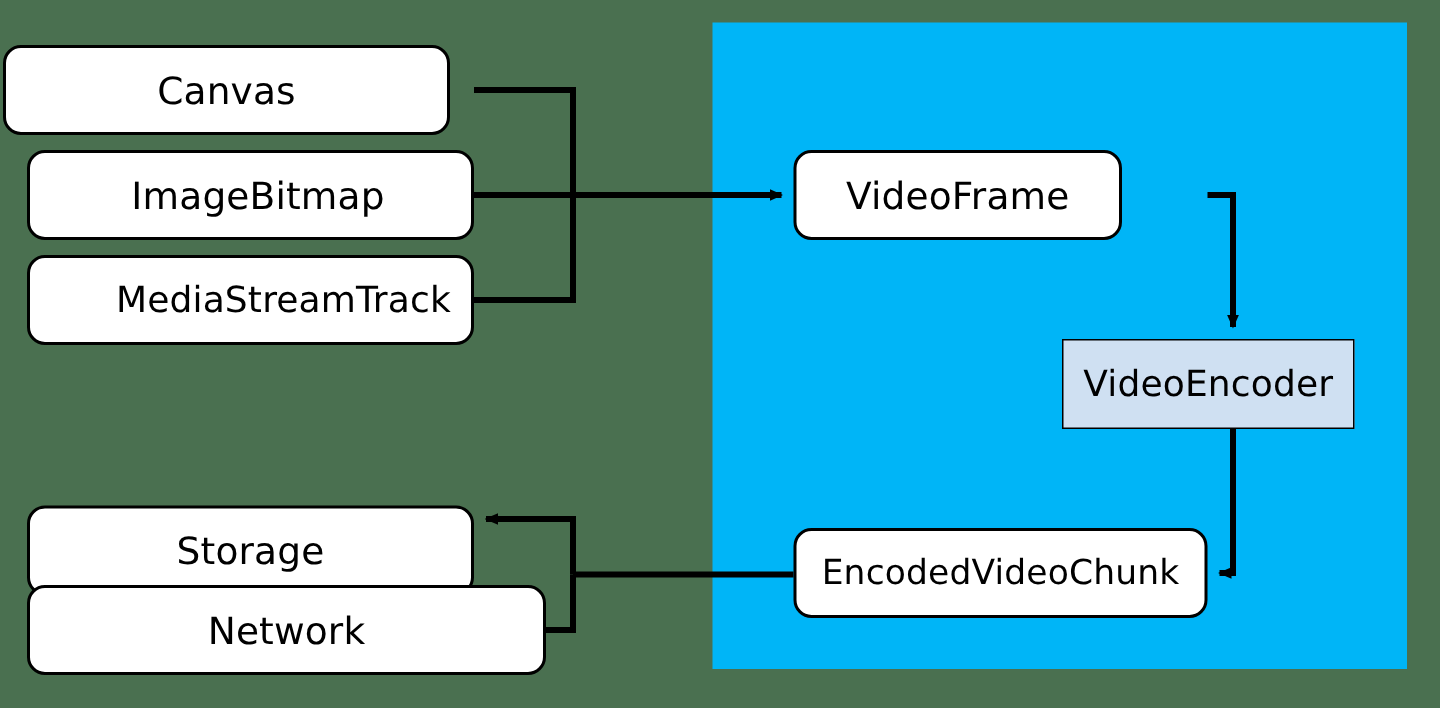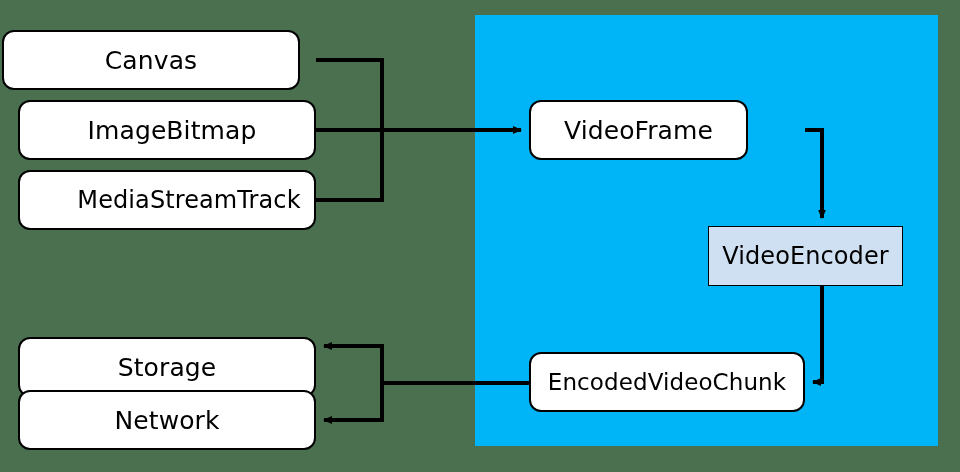--- a/index.html
+++ b/index.html
@@ -52,21 +52,21 @@
   }
   .node-label {
     display: block;
     padding: 0 6px;
   }
   
   #node-canvas          { left: 2px;  top: 30px;  width: 298px; height: 60px; justify-content: center; }
   #node-imagebitmap     { left: 18px;  top: 100px; width: 298px; height: 60px; padding-left: 10px; }
   #node-mediastreamtrack{ left: 18px;  top: 170px; width: 298px; height: 60px; font-size: 24px; padding-left: 44px; }
   #node-storage         { left: 18px;  top: 316px; width: 298px; height: 60px; margin-top: 21px; }
-  #node-network         { left: 18px;  top: 390px; width: 298px; height: 60px; }
+  #node-network         { left: 18px;  top: 390px; width: 346px; height: 60px; }
   #node-videoframe      { left: 529px; top: 100px; width: 219px; height: 60px; }
   #node-videoencoder    { left: 708px; top: 226px; width: 195px; height: 60px; font-size: 24px; }
   #node-encodedvideochunk { left: 529px; top: 352px; width: 276px; height: 60px; font-size: 23px; }
 </style>
 </head>
 <body>
 
 <div id="stage">
 
   <div class="panel"></div>

